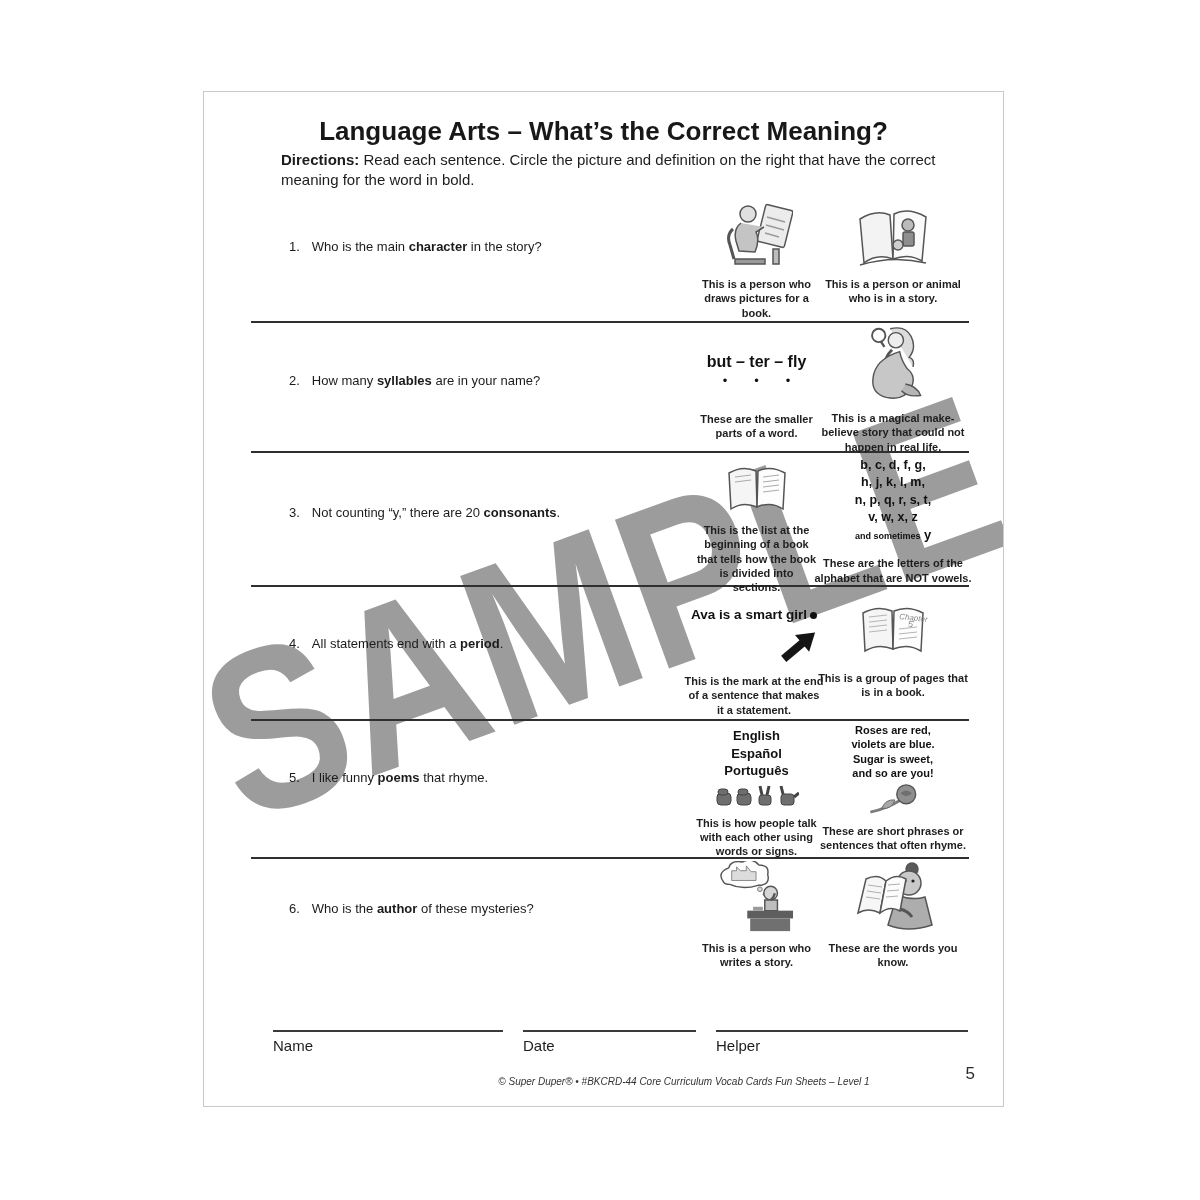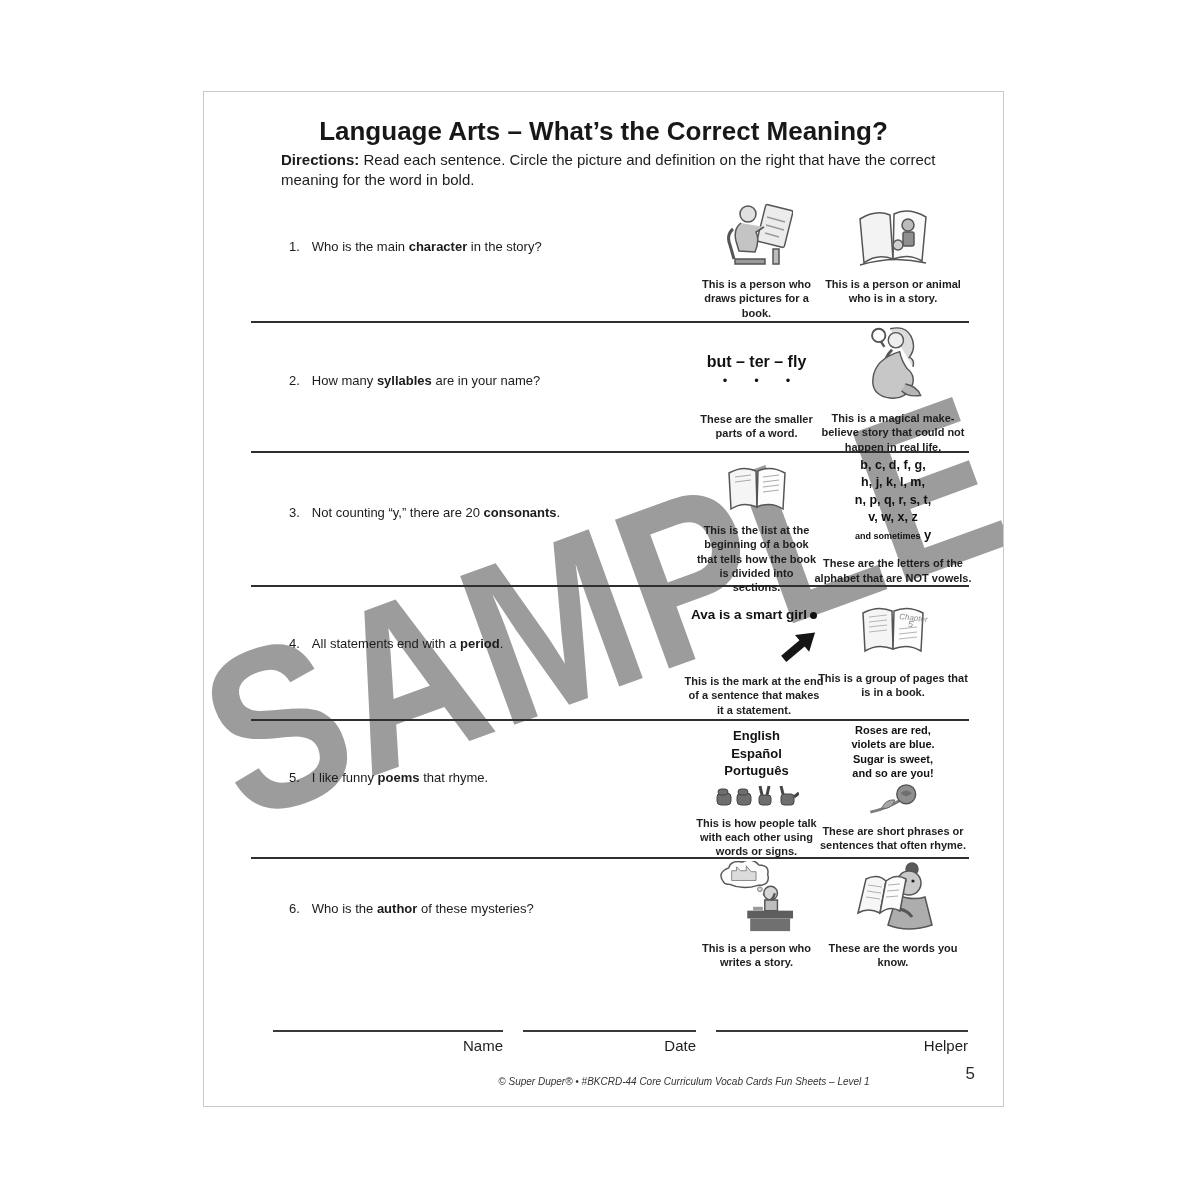--- a/index.html
+++ b/index.html
@@ -32,21 +32,21 @@
   .syll-dots{display:flex;justify-content:center;gap:27px;font-size:13px;margin-top:2px;color:#111;}
   .letters{font-weight:bold;font-size:12.5px;line-height:1.38;color:#111;}
   .sometimes{font-size:9px;font-weight:bold;color:#111;}
   .sometimes-y{font-size:13px;font-weight:bold;}
   .ava{font-weight:bold;font-size:13.5px;color:#111;white-space:nowrap;}
   .period-dot{display:inline-block;width:7px;height:7px;background:#111;border-radius:50%;margin-left:3px;}
   .arrow-wrap{margin-top:2px;height:44px;position:relative;}
   .langs{font-weight:bold;font-size:13px;line-height:1.35;color:#111;}
   .poem{font-weight:bold;font-size:11px;line-height:1.3;color:#111;}
   .footer-sigs{position:absolute;left:69px;top:938px;width:695px;display:flex;gap:20px;z-index:2;}
-  .sig{border-top:2px solid #3a3a3a;text-align:right;font-size:15px;padding-top:5px;color:#1d1d1d;}
+  .sig{border-top:2px solid #3a3a3a;text-align:left;font-size:15px;padding-top:5px;color:#1d1d1d;}
   .sig.name{width:230px}.sig.date{width:173px}.sig.helper{width:252px}
   .copyright{left:100px;top:984px;width:760px;text-align:center;font-size:10px;font-style:italic;color:#333;}
   .pagenum{right:28px;top:972px;font-size:17px;color:#2a2a2a;}
   svg{display:block;margin:0 auto;}
 </style>
 </head>
 <body>
 
 <div class="canvas">
   <div class="sheet">

